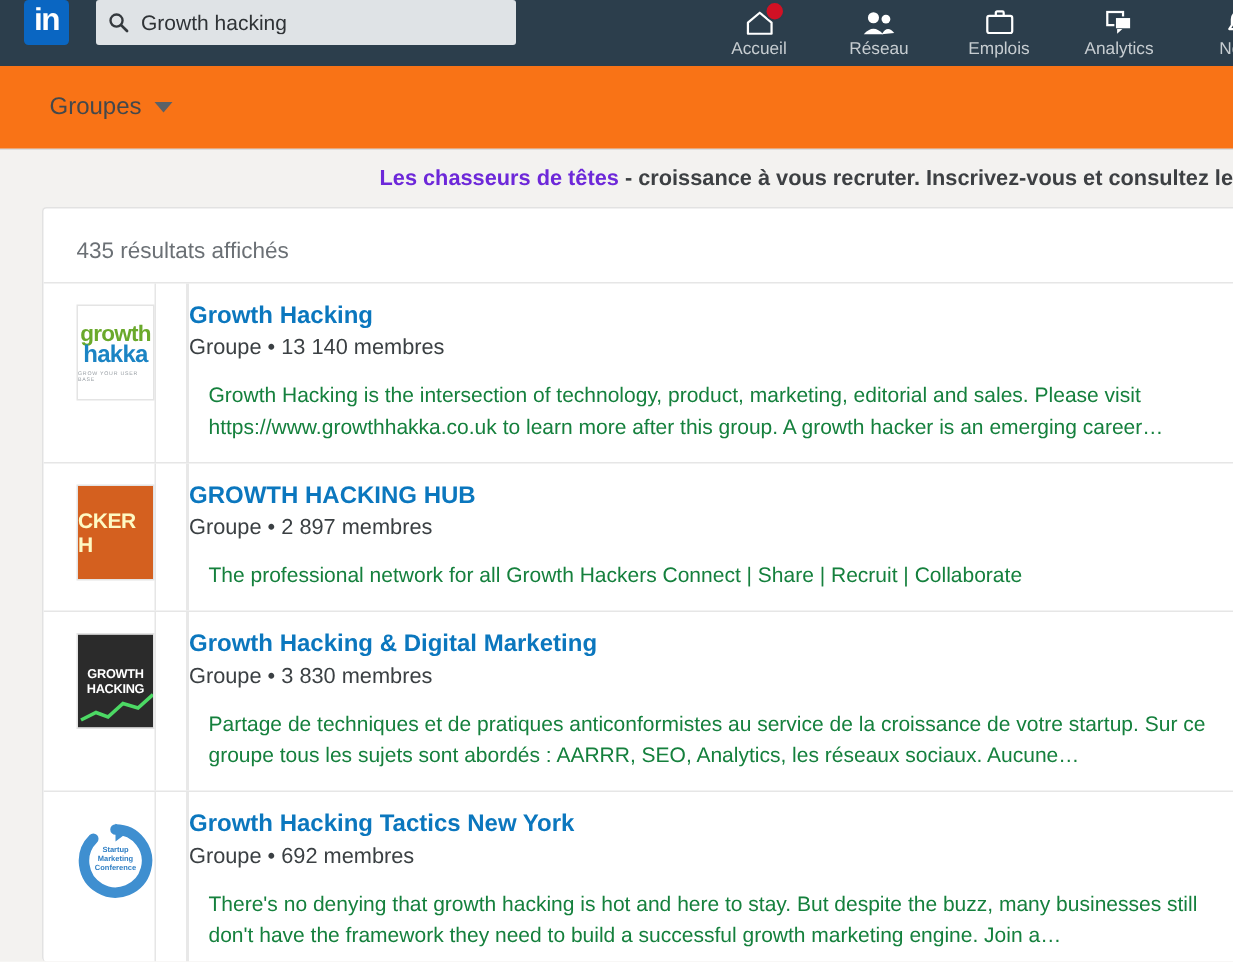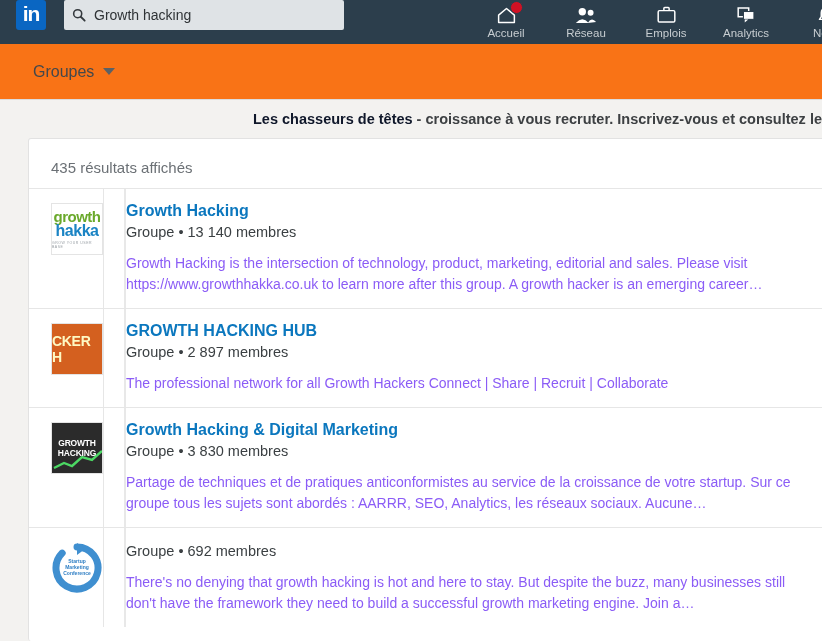--- a/index.html
+++ b/index.html
@@ -116,21 +116,21 @@
     padding-right: 0;
     overflow: hidden;
   }
   .promo-inner {
     font-size: 14.5px;
     font-weight: bold;
     color: #3d4043;
     white-space: nowrap;
     padding-left: 243px;
   }
-  .promo-link { color: #0f172a; }
+  .promo-link { color: #6d28d9; }
 
   
   .card {
     margin: 0 0 0 28px;
     width: 800px;
     background: #fff;
     border: 1px solid #e2e2e2;
     border-radius: 3px;
     border-bottom: none;
     height: 503px;
@@ -141,21 +141,21 @@
     color: #6b7075;
     padding: 20px 0 12px 22px;
   }
   .result {
     display: flex;
     padding: 0 0 0 22px;
     border-top: 1px solid #e6e6e6;
   }
   .result:first-of-type { border-top: none; }
   .r-logo {
-    width: 52px; height: 52px;
+    width: 52px; height: 64px;
     flex: none;
     margin-top: 14px;
     border: 1px solid #e4e4e4;
     overflow: hidden;
     background: #fff;
   }
   .r-body {
     flex: 1;
     margin-left: 22px;
     padding: 12px 14px 13px 0;
@@ -169,23 +169,24 @@
     color: #0b77be;
     line-height: 20px;
   }
   .r-meta {
     font-size: 14.5px;
     color: #3b4043;
     margin-top: 3px;
   }
   .r-desc {
     font-size: 14px;
-    color: #8b5cf6;
+    color: #15803d;
     line-height: 21px;
     margin-top: 13px;
+    padding-left: 13px;
   }
 
   
   .r-sep {
     width: 1px;
     background: #e6e6e6;
     margin: 0 0 0 0;
   }
 
   
@@ -386,18 +387,19 @@
         </svg>
         <div class="txt">
           <div>Startup</div>
           <div>Marketing</div>
           <div>Conference</div>
         </div>
       </div>
     </div>
     <div class="r-sep"></div>
     <div class="r-body" style="margin-left:20px">
+      <div class="r-title">Growth Hacking Tactics New York</div>
       <div class="r-meta">Groupe • 692 membres</div>
       <div class="r-desc">There's no denying that growth hacking is hot and here to stay. But despite the buzz, many businesses still don't have the framework they need to build a successful growth marketing engine. Join a…</div>
     </div>
   </div>
 
 </div>
 
 </body></html>

